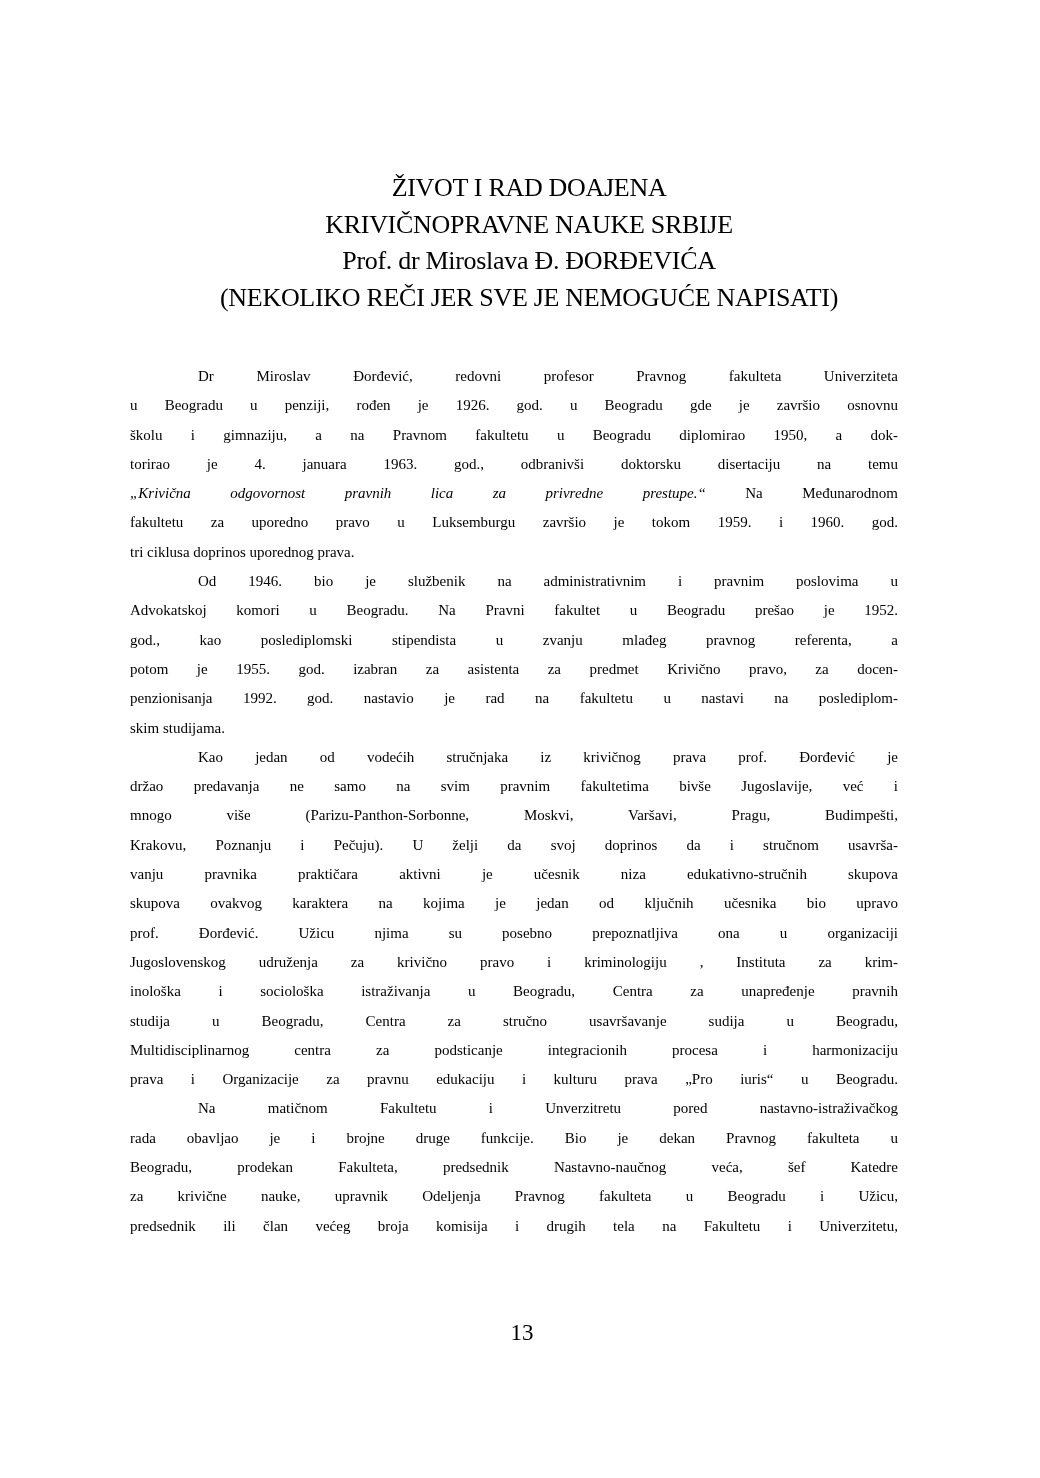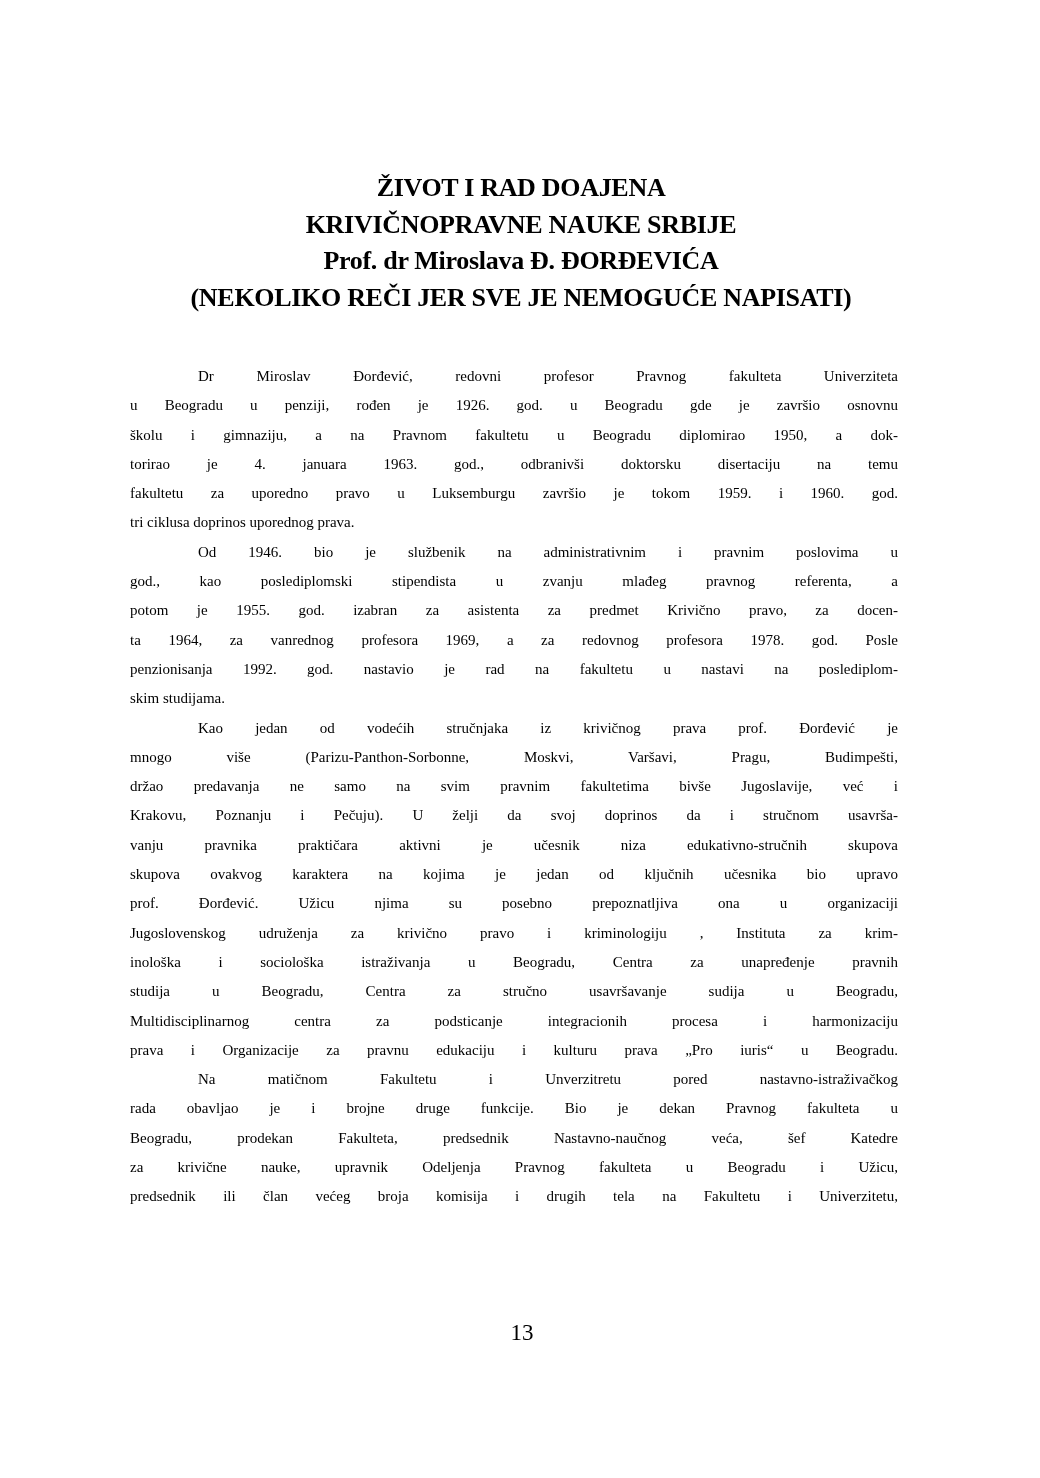--- a/index.html
+++ b/index.html
@@ -8,24 +8,24 @@
     width: 1040px;
     height: 1478px;
     background: #ffffff;
     color: #000000;
     font-family: "Liberation Serif", "DejaVu Serif", serif;
     overflow: hidden;
   }
   .title-block {
     position: absolute;
     top: 170px;
-    left: 136px;
+    left: 144px;
     width: 770px;
     text-align: center;
-    font-weight: bold;
+    font-weight: normal;
     font-size: 26px;
     line-height: 36.5px;
     letter-spacing: -0.3px;
   }
   .body-block {
     position: absolute;
     top: 362px;
     left: 130px;
     width: 768px;
     font-size: 15px;
@@ -62,35 +62,36 @@
     <div class="t-line">Prof. dr Miroslava Đ. ĐORĐEVIĆA</div>
     <div class="t-line">(NEKOLIKO REČI JER SVE JE NEMOGUĆE NAPISATI)</div>
   </header>
 
   <main class="body-block">
       <div>
         <div class="line indent"><span>Dr Miroslav Đorđević, redovni profesor Pravnog fakulteta Univerziteta</span></div>
         <div class="line"><span>u Beogradu u penziji, rođen je 1926. god. u Beogradu gde je završio osnovnu</span></div>
         <div class="line"><span>školu i gimnaziju, a na Pravnom fakultetu u Beogradu diplomirao 1950, a dok-</span></div>
         <div class="line"><span>torirao je 4. januara 1963. god., odbranivši doktorsku disertaciju na temu</span></div>
+        <div class="line"><span class="it">„Krivična odgovornost pravnih lica za privredne prestupe.“</span><span> Na Međunarodnom</span></div>
         <div class="line"><span>fakultetu za uporedno pravo u Luksemburgu završio je tokom 1959. i 1960. god.</span></div>
         <div class="line left"><span>tri ciklusa doprinos uporednog prava.</span></div>
       </div>
       <div>
         <div class="line indent"><span>Od 1946. bio je službenik na administrativnim i pravnim poslovima u</span></div>
+        <div class="line"><span>Advokatskoj komori u Beogradu. Na Pravni fakultet u Beogradu prešao je 1952.</span></div>
         <div class="line"><span>god., kao poslediplomski stipendista u zvanju mlađeg pravnog referenta, a</span></div>
         <div class="line"><span>potom je 1955. god. izabran za asistenta za predmet Krivično pravo, za docen-</span></div>
-        <div class="line"><span>ta 1964, za vanrednog profesora 1969, a za redovnog profesora 1978. god. Posle</span></div>
         <div class="line"><span>penzionisanja 1992. god. nastavio je rad na fakultetu u nastavi na poslediplom-</span></div>
         <div class="line left"><span>skim studijama.</span></div>
       </div>
       <div>
         <div class="line indent"><span>Kao jedan od vodećih stručnjaka iz krivičnog prava prof. Đorđević je</span></div>
+        <div class="line"><span>držao predavanja ne samo na svim pravnim fakultetima bivše Jugoslavije, već i</span></div>
         <div class="line"><span>mnogo više (Parizu-Panthon-Sorbonne, Moskvi, Varšavi, Pragu, Budimpešti,</span></div>
-        <div class="line"><span>držao predavanja ne samo na svim pravnim fakultetima bivše Jugoslavije, već i</span></div>
         <div class="line"><span>Krakovu, Poznanju i Pečuju). U želji da svoj doprinos da i stručnom usavrša-</span></div>
         <div class="line"><span>vanju pravnika praktičara aktivni je učesnik niza edukativno-stručnih skupova</span></div>
         <div class="line"><span>skupova ovakvog karaktera na kojima je jedan od ključnih učesnika bio upravo</span></div>
         <div class="line"><span>prof. Đorđević. Užicu njima su posebno prepoznatljiva ona u organizaciji</span></div>
         <div class="line"><span>Jugoslovenskog udruženja za krivično pravo i kriminologiju , Instituta za krim-</span></div>
         <div class="line"><span>inološka i sociološka istraživanja u Beogradu, Centra za unapređenje pravnih</span></div>
         <div class="line"><span>studija u Beogradu, Centra za stručno usavršavanje sudija u Beogradu,</span></div>
         <div class="line"><span>Multidisciplinarnog centra za podsticanje integracionih procesa i harmonizaciju</span></div>
         <div class="line"><span>prava i Organizacije za pravnu edukaciju i kulturu prava „Pro iuris“ u Beogradu.</span></div>
       </div>

